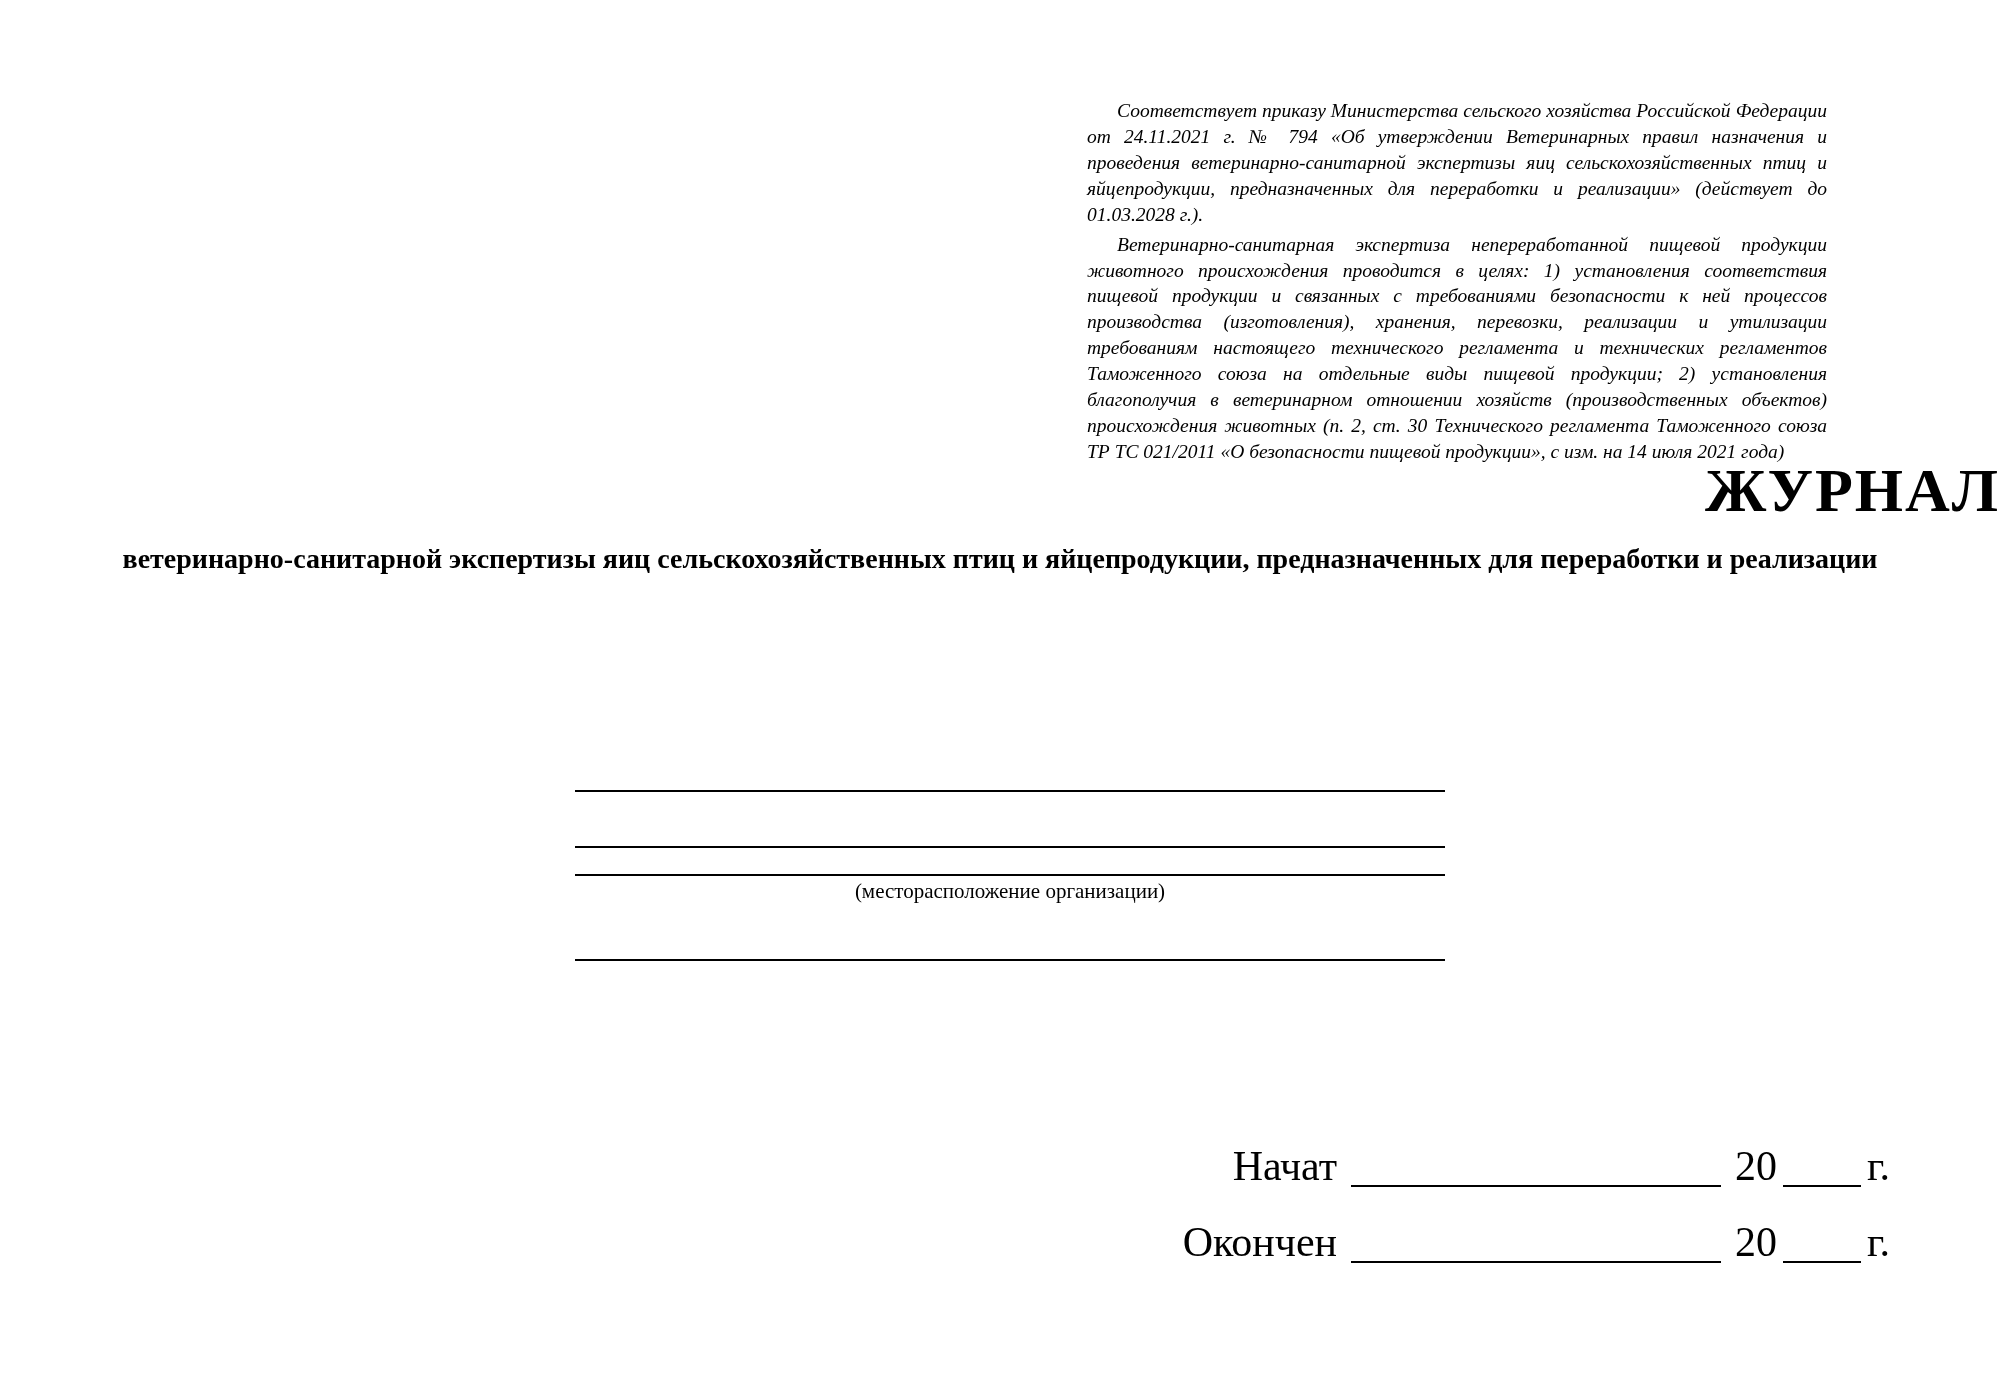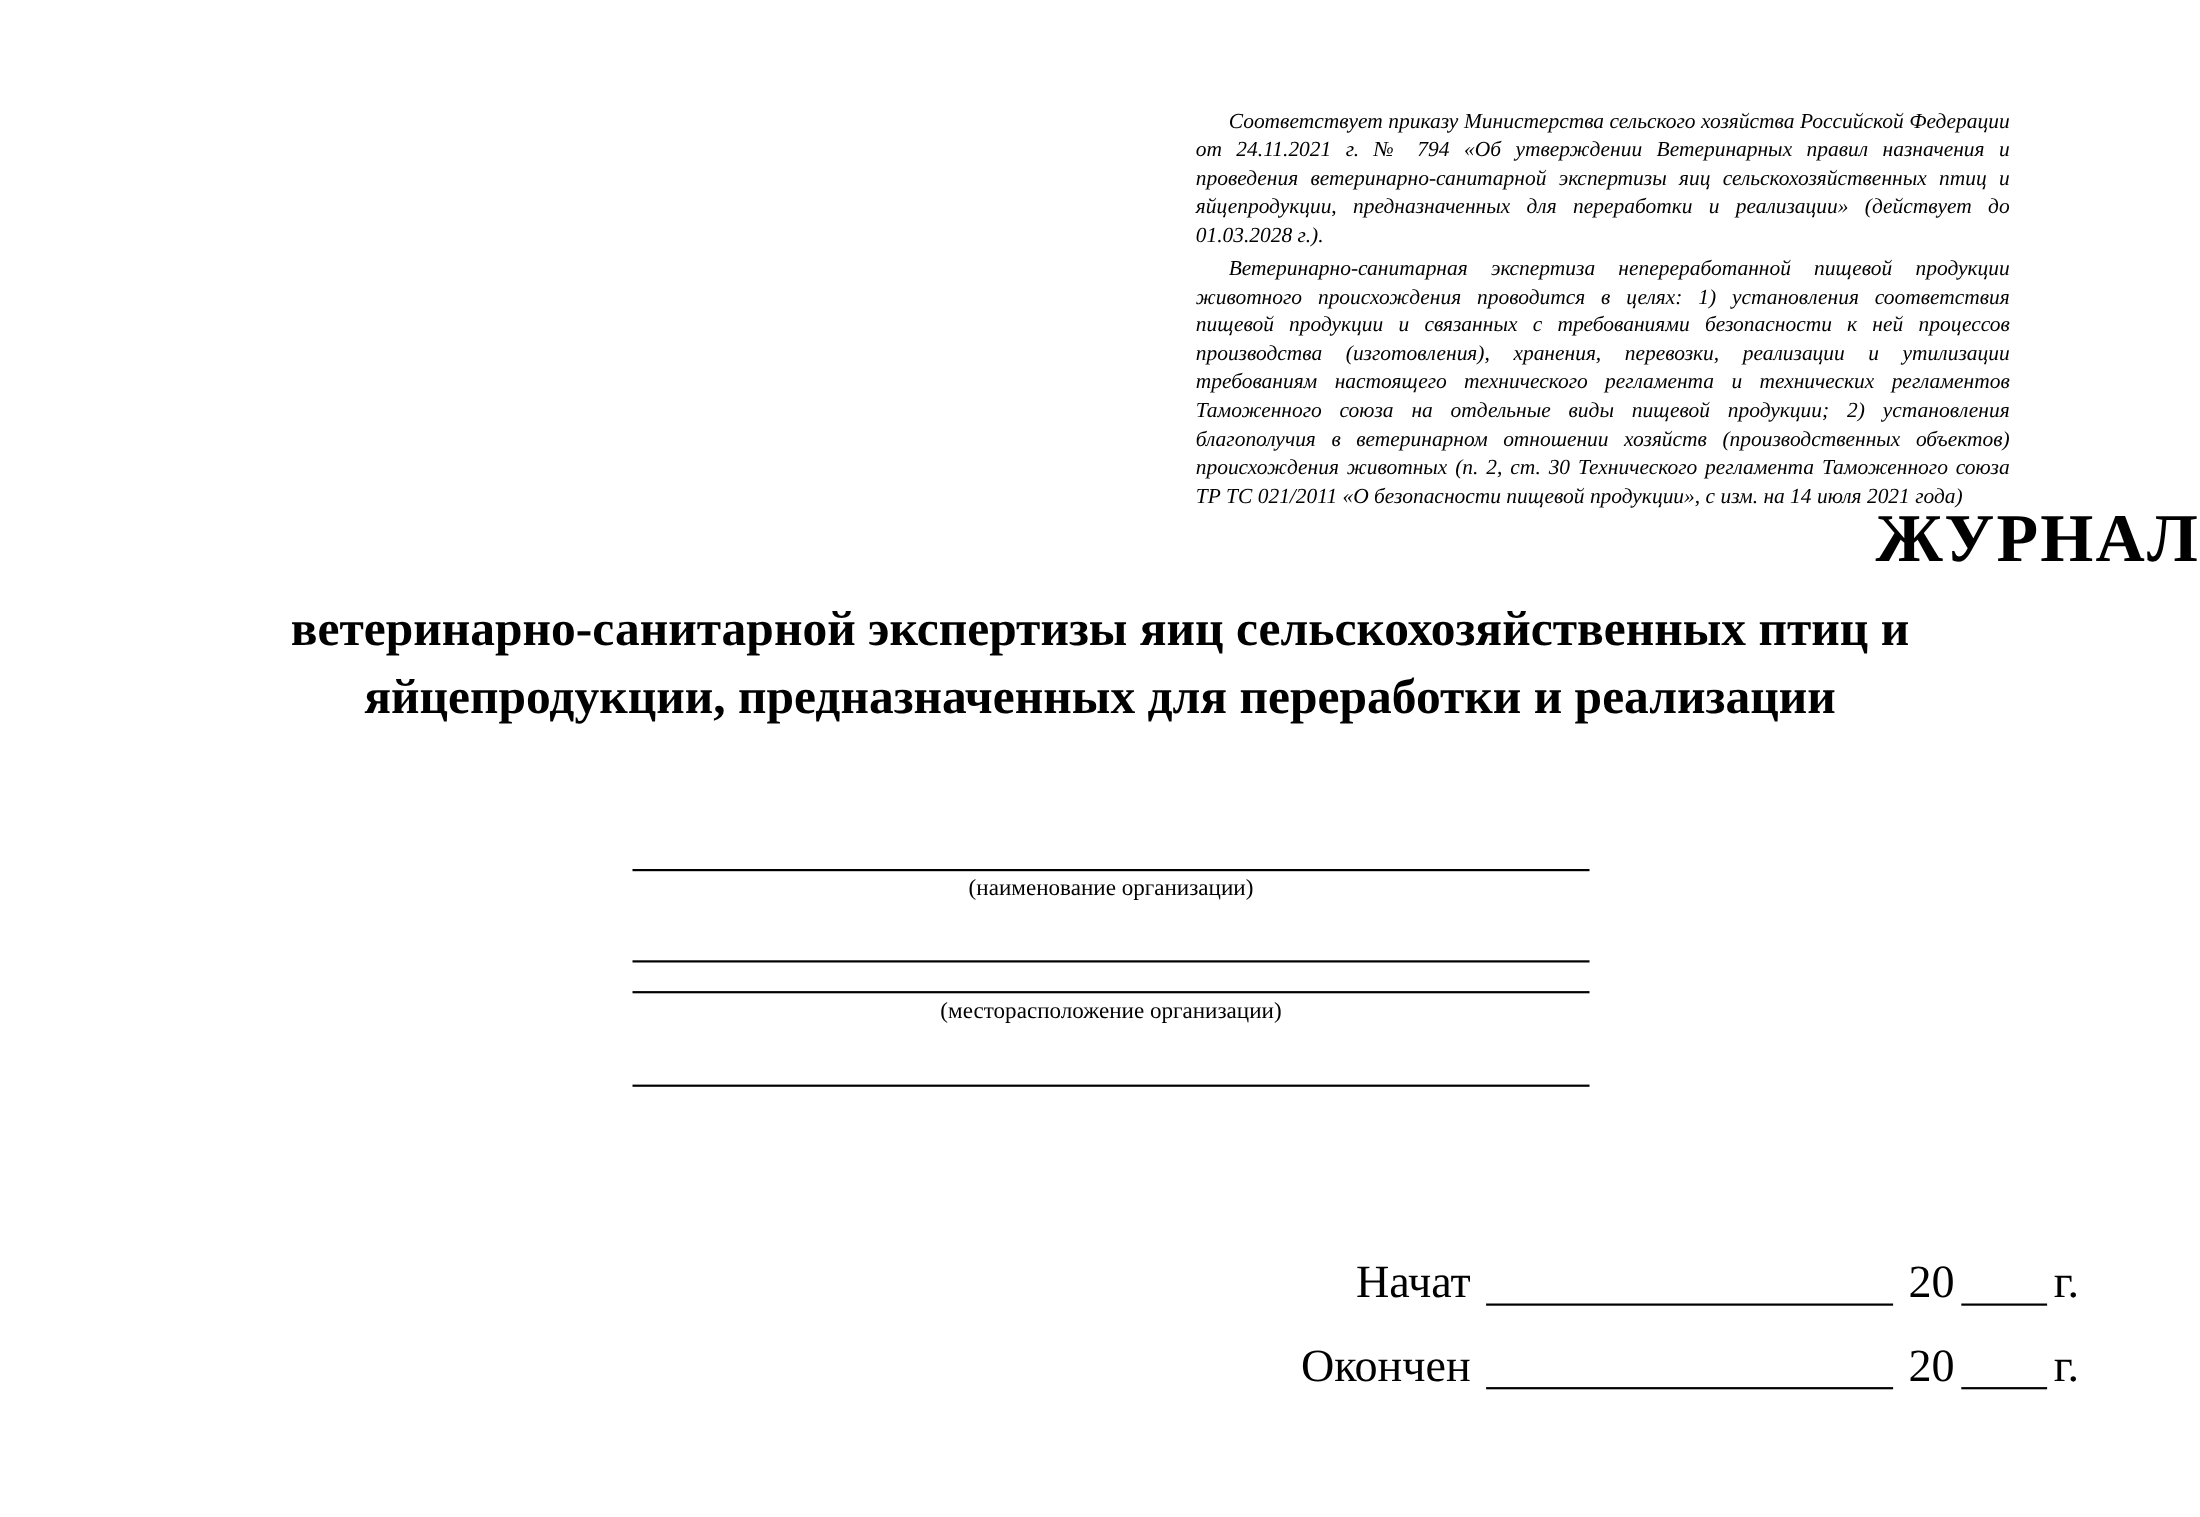--- a/index.html
+++ b/index.html
@@ -52,21 +52,21 @@
     font-size: 62px;
     font-weight: bold;
     letter-spacing: 2px;
   }
   .title-sub {
     position: absolute;
     left: 0;
     top: 540px;
     width: 2000px;
     text-align: center;
-    font-size: 45px;
+    font-size: 28px;
     font-weight: bold;
     line-height: 1.38;
     padding: 0 120px;
     box-sizing: border-box;
   }
 
   
   .fill-area {
     position: absolute;
     left: 575px;
@@ -134,21 +134,20 @@
     <p class="note-para">Соответствует приказу Министерства сельского хозяйства Российской Федерации от 24.11.2021 г. № 794 «Об утверждении Ветеринарных правил назначения и проведения ветеринарно-санитарной экспертизы яиц сельскохозяйственных птиц и яйцепродукции, предназначенных для переработки и реализации» (действует до 01.03.2028 г.).</p>
     <p class="note-para">Ветеринарно-санитарная экспертиза непереработанной пищевой продукции животного происхождения проводится в целях: 1) установления соответствия пищевой продукции и связанных с требованиями безопасности к ней процессов производства (изготовления), хранения, перевозки, реализации и утилизации требованиям настоящего технического регламента и технических регламентов Таможенного союза на отдельные виды пищевой продукции; 2) установления благополучия в ветеринарном отношении хозяйств (производственных объектов) происхождения животных (п. 2, ст. 30 Технического регламента Таможенного союза ТР ТС 021/2011 «О безопасности пищевой продукции», с изм. на 14 июля 2021 года)</p>
   </div>
 
   <div class="title-main">ЖУРНАЛ</div>
   <div class="title-sub">ветеринарно-санитарной экспертизы яиц сельскохозяйственных птиц и яйцепродукции, предназначенных для переработки и реализации</div>
 
   <div class="fill-area">
 
     <div class="fill-line"></div>
-    <div class="fill-caption">(наименование организации)</div>
 
     <div class="gap-1"></div>
     <div class="fill-line"></div>
 
     <div class="gap-2"></div>
     <div class="fill-line"></div>
     <div class="fill-caption">(месторасположение организации)</div>
 
     <div class="gap-3"></div>
     <div class="fill-line"></div>

